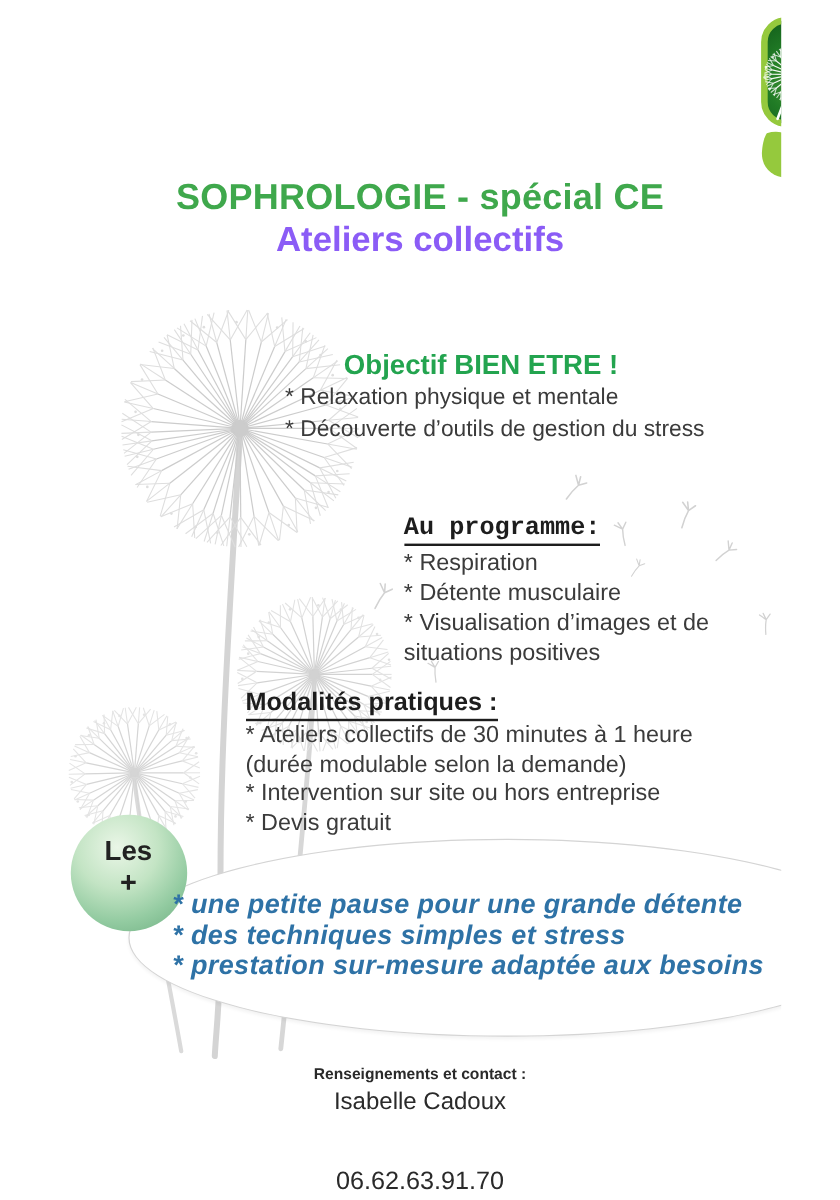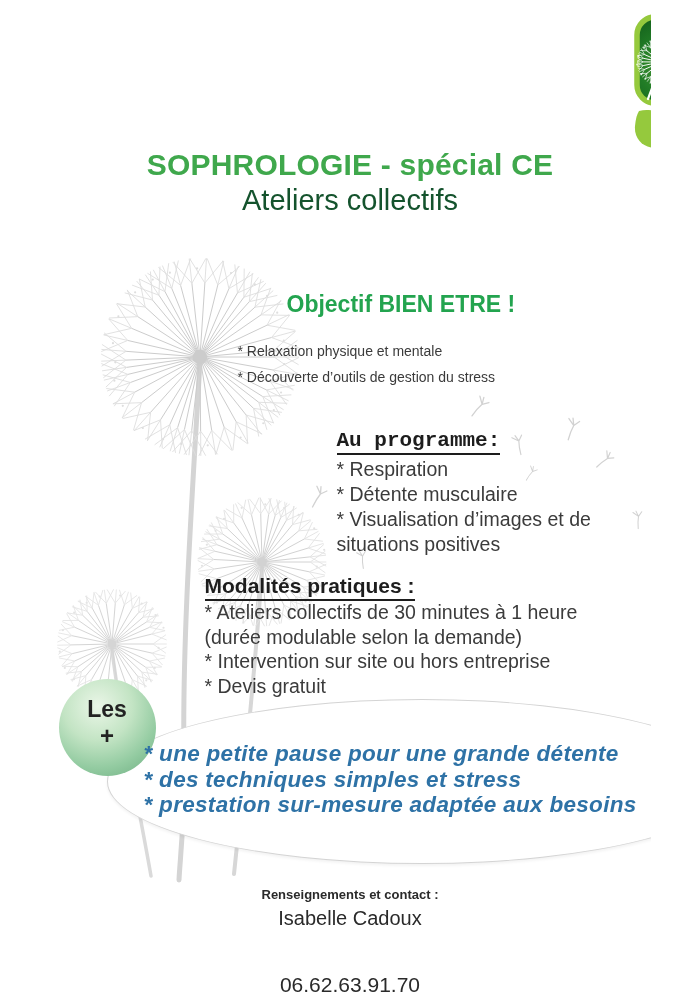--- a/index.html
+++ b/index.html
@@ -8,24 +8,24 @@
     background:#ffffff;overflow:hidden;
     font-family:"Liberation Sans","DejaVu Sans",sans-serif;
     color:#3a3a3a;
   }
   svg.abs{position:absolute;left:0;top:0;}
   
   .logo-wrap{position:absolute;left:578px;top:10px;width:116px;height:140px;}
   
   .title-block{position:absolute;left:0;right:0;top:146px;text-align:center;}
   .title-main{font-size:30px;font-weight:bold;color:#3fa84c;line-height:37px;letter-spacing:0.2px;}
-  .title-sub{font-size:29px;font-weight:normal;color:#14532d;line-height:34px;}
+  .title-sub{font-size:29px;font-weight:bold;color:#8b5cf6;line-height:34px;}
   
   .sec-head-green{position:absolute;left:237px;top:291px;font-size:23px;font-weight:bold;color:#23a44f;}
-  .objectif-items{position:absolute;left:188px;top:319px;font-size:14px;line-height:26px;color:#3b3b3b;margin-top:19px;}
+  .objectif-items{position:absolute;left:188px;top:319px;font-size:19px;line-height:26px;color:#3b3b3b;}
   .prog-head{position:absolute;left:287px;top:429px;font-size:21px;font-weight:bold;color:#1d1d1d;font-family:Liberation Mono, monospace;}
   .prog-items{position:absolute;left:287px;top:457px;font-size:19.5px;line-height:25px;color:#3b3b3b;}
   .modal-head{position:absolute;left:155px;top:574px;font-size:21px;font-weight:bold;color:#1d1d1d;}
   .modal-items{position:absolute;left:155px;top:600px;font-size:19.5px;line-height:24.5px;color:#3b3b3b;}
   .u{display:inline-block;border-bottom:2.2px solid #1d1d1d;padding-bottom:1px;}
   
   .oval{
     position:absolute;left:57px;top:699px;width:628px;height:163px;
     background:#ffffff;border:1.6px solid #d4d4d4;border-radius:50%;
     box-shadow:0 2px 3px rgba(0,0,0,0.05);

